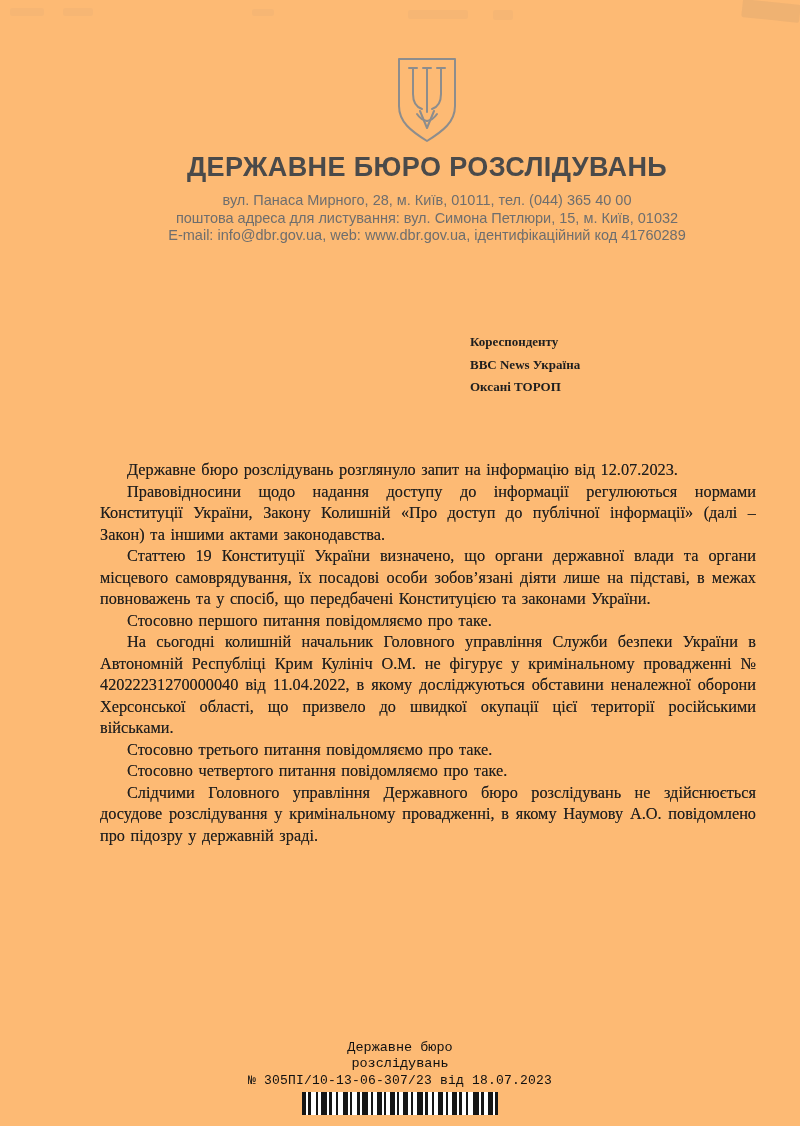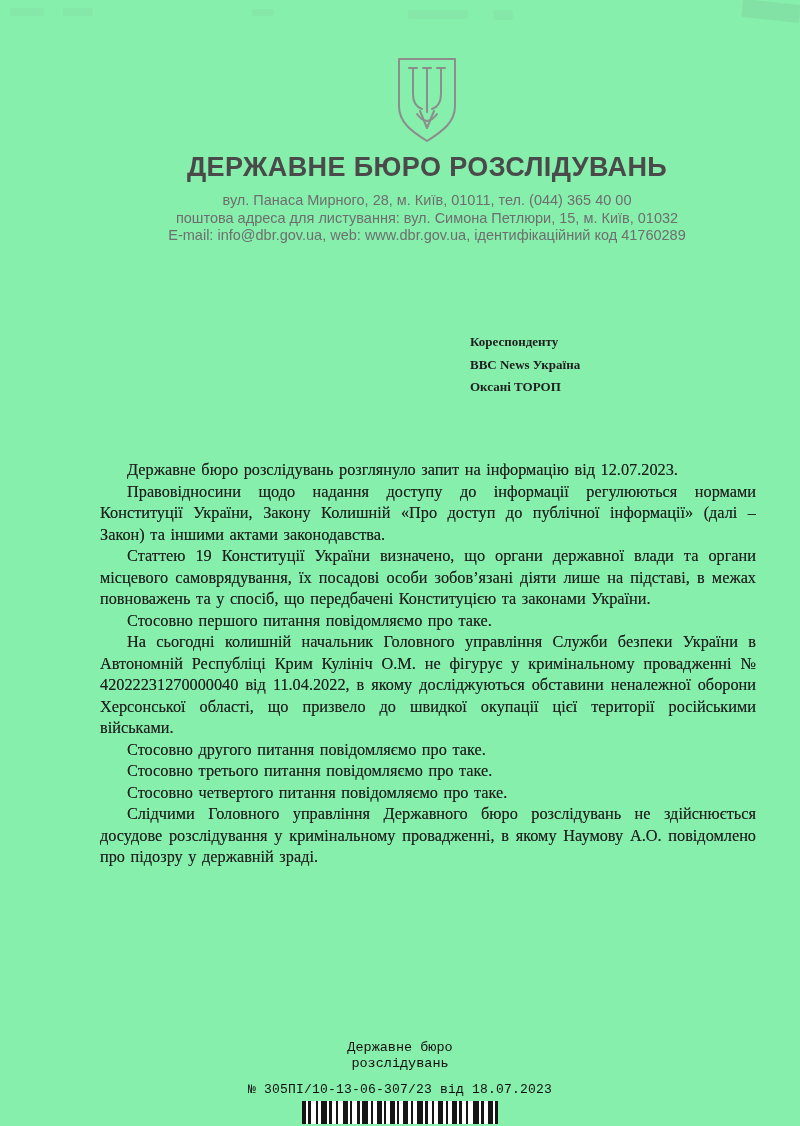--- a/index.html
+++ b/index.html
@@ -1,17 +1,17 @@
 <!DOCTYPE html>
 <html><head>
 <meta charset="utf-8">
 <style>
   html,body{margin:0;padding:0;background:#e9e9e9;}
   .page{
-    position:relative;width:800px;height:1126px;background:#86efac;
+    position:relative;width:800px;height:1126px;background:#fdba74;
     margin:0 auto;overflow:hidden;
     font-family:"Liberation Serif", serif;color:#1e1e1e;
   }
   
   .artifact{position:absolute;background:rgba(110,110,110,0.05);border-radius:2px;}
   .artifact.a1{left:10px;top:8px;width:34px;height:8px;}
   .artifact.a2{left:63px;top:8px;width:30px;height:8px;}
   .artifact.a3{left:252px;top:9px;width:22px;height:7px;}
   .artifact.a4{left:408px;top:10px;width:60px;height:9px;}
   .artifact.a5{left:493px;top:10px;width:20px;height:10px;}
@@ -37,21 +37,21 @@
     position:absolute;left:100px;right:44px;top:459px;
     font-size:16.3px;line-height:21.5px;text-align:justify;word-spacing:1.5px;
     text-shadow:0 0 0.3px rgba(20,20,20,0.55);
   }
   .body-text p{margin:0;text-indent:27px;}
 
   .footer{
     position:absolute;left:0;right:0;top:1040px;text-align:center;
     font-size:13.5px;line-height:16px;color:#101010;font-family:Liberation Mono, monospace;
   }
-  .footer .ref{font-size:13px;margin-top:10px;letter-spacing:0.2px;}
+  .footer .ref{font-size:13px;margin-top:1px;letter-spacing:0.2px;}
   .barcode{
     width:196px;height:23px;margin:3px auto 0;
     background:linear-gradient(90deg,
       #161616 0 4px,#fff 4px 6px,#161616 6px 9px,#fff 9px 14px,#161616 14px 16px,
       #fff 16px 19px,#161616 19px 25px,#fff 25px 27px,#161616 27px 30px,#fff 30px 34px,
       #161616 34px 36px,#fff 36px 41px,#161616 41px 46px,#fff 46px 48px,#161616 48px 50px,
       #fff 50px 55px,#161616 55px 58px,#fff 58px 60px,#161616 60px 66px,#fff 66px 69px,
       #161616 69px 71px,#fff 71px 75px,#161616 75px 80px,#fff 80px 82px,#161616 82px 84px,
       #fff 84px 88px,#161616 88px 93px,#fff 93px 95px,#161616 95px 97px,#fff 97px 101px,
       #161616 101px 106px,#fff 106px 109px,#161616 109px 111px,#fff 111px 115px,
@@ -103,21 +103,20 @@
     <div>BBC News Україна</div>
     <div>Оксані ТОРОП</div>
   </div>
 
   <div class="body-text">
     <p>Державне бюро розслідувань розглянуло запит на інформацію від 12.07.2023.</p>
     <p>Правовідносини щодо надання доступу до інформації регулюються нормами Конституції України, Закону Колишній «Про доступ до публічної інформації» (далі – Закон) та іншими актами законодавства.</p>
     <p>Статтею 19 Конституції України визначено, що органи державної влади та органи місцевого самоврядування, їх посадові особи зобов’язані діяти лише на підставі, в межах повноважень та у спосіб, що передбачені Конституцією та законами України.</p>
     <p>Стосовно першого питання повідомляємо про таке.</p>
     <p>На сьогодні колишній начальник Головного управління Служби безпеки України в Автономній Республіці Крим Кулініч О.М. не фігурує у кримінальному провадженні № 42022231270000040 від 11.04.2022, в якому досліджуються обставини неналежної оборони Херсонської області, що призвело до швидкої окупації цієї території російськими військами.</p>
-    <p>Стосовно другого питання повідомляємо про таке.</p>
     <p>Стосовно третього питання повідомляємо про таке.</p>
     <p>Стосовно четвертого питання повідомляємо про таке.</p>
     <p>Слідчими Головного управління Державного бюро розслідувань не здійснюється досудове розслідування у кримінальному провадженні, в якому Наумову А.О. повідомлено про підозру у державній зраді.</p>
   </div>
 
   <div class="footer">
     <div>Державне бюро</div>
     <div>розслідувань</div>
     <div class="ref">№ 305ПІ/10-13-06-307/23 від 18.07.2023</div>
     <div class="barcode"></div>

